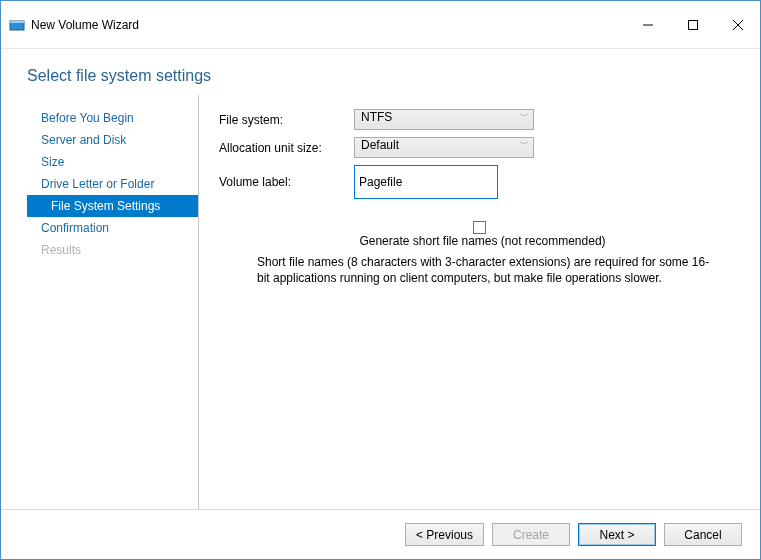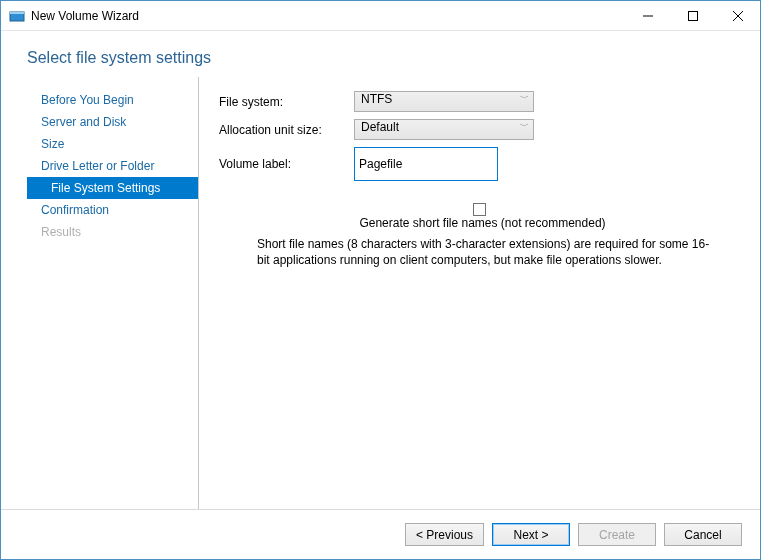--- a/index.html
+++ b/index.html
@@ -13,21 +13,21 @@
   .window {
     width: 761px;
     height: 560px;
     border: 1px solid #4a90c2;
     display: flex;
     flex-direction: column;
     background: #fff;
     position: relative;
   }
   .titlebar {
-    height: 30px;
+    height: 48px;
     display: flex;
     align-items: center;
     padding-left: 8px;
     font-size: 12px;
     color: #000;
     border-bottom: 1px solid #e5e5e5;
   }
   .titlebar-icon {
     width: 16px; height: 16px;
     margin-right: 6px;
@@ -249,18 +249,18 @@
           <div class="checkbox"></div>
           <div class="check-label">Generate short file names (not recommended)</div>
         </div>
 
         <div class="hint">Short file names (8 characters with 3-character extensions) are required for some 16-bit applications running on client computers, but make file operations slower.</div>
       </div>
     </div>
 
     <div class="footer">
       <button class="btn">&lt; Previous</button>
+      <button class="btn disabled">Create</button>
       <button class="btn default">Next &gt;</button>
-      <button class="btn disabled">Create</button>
       <button class="btn">Cancel</button>
     </div>
   </div>
 </div>
 
 </body></html>

